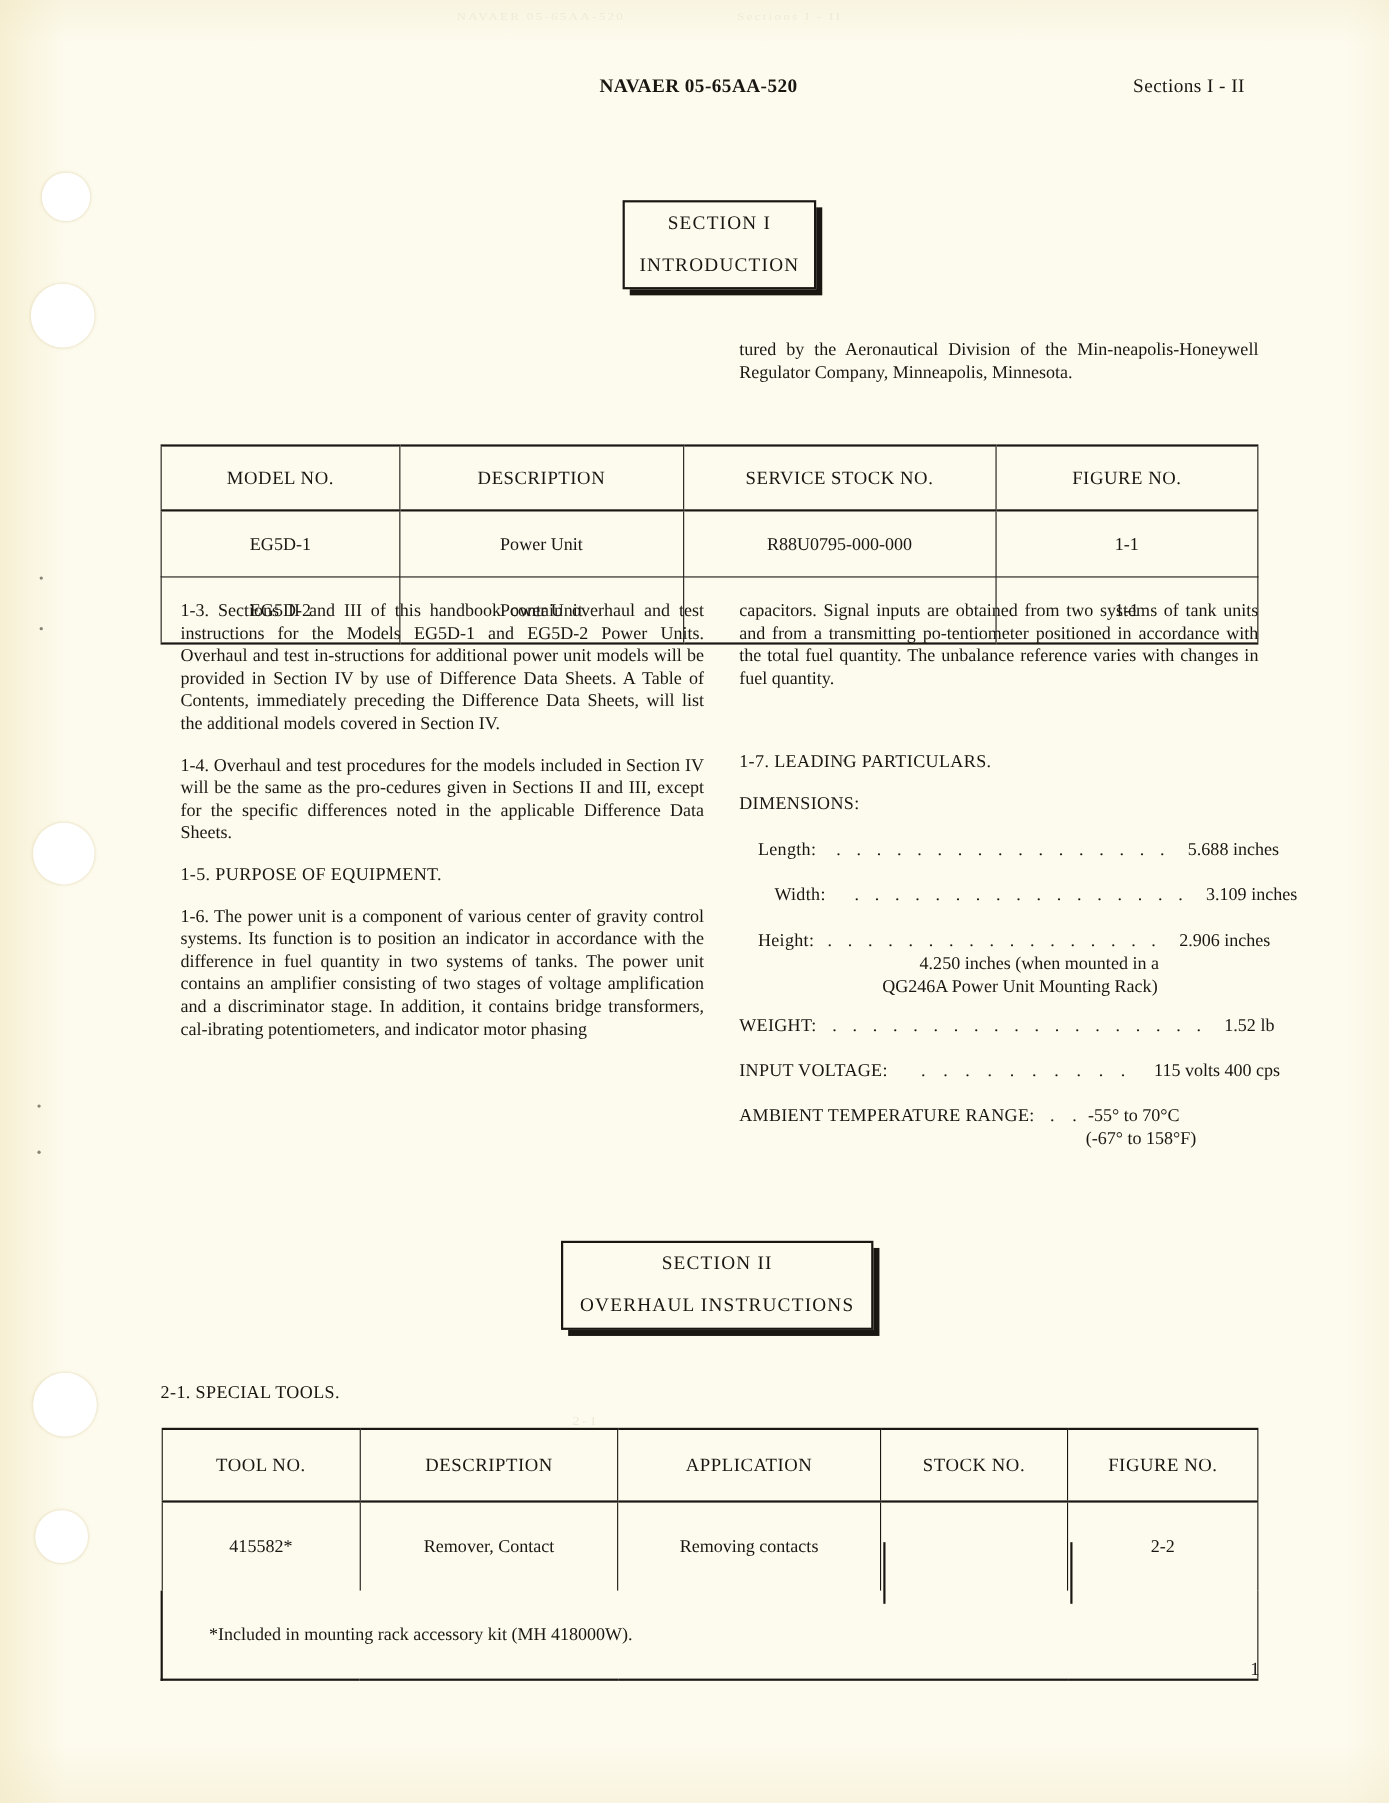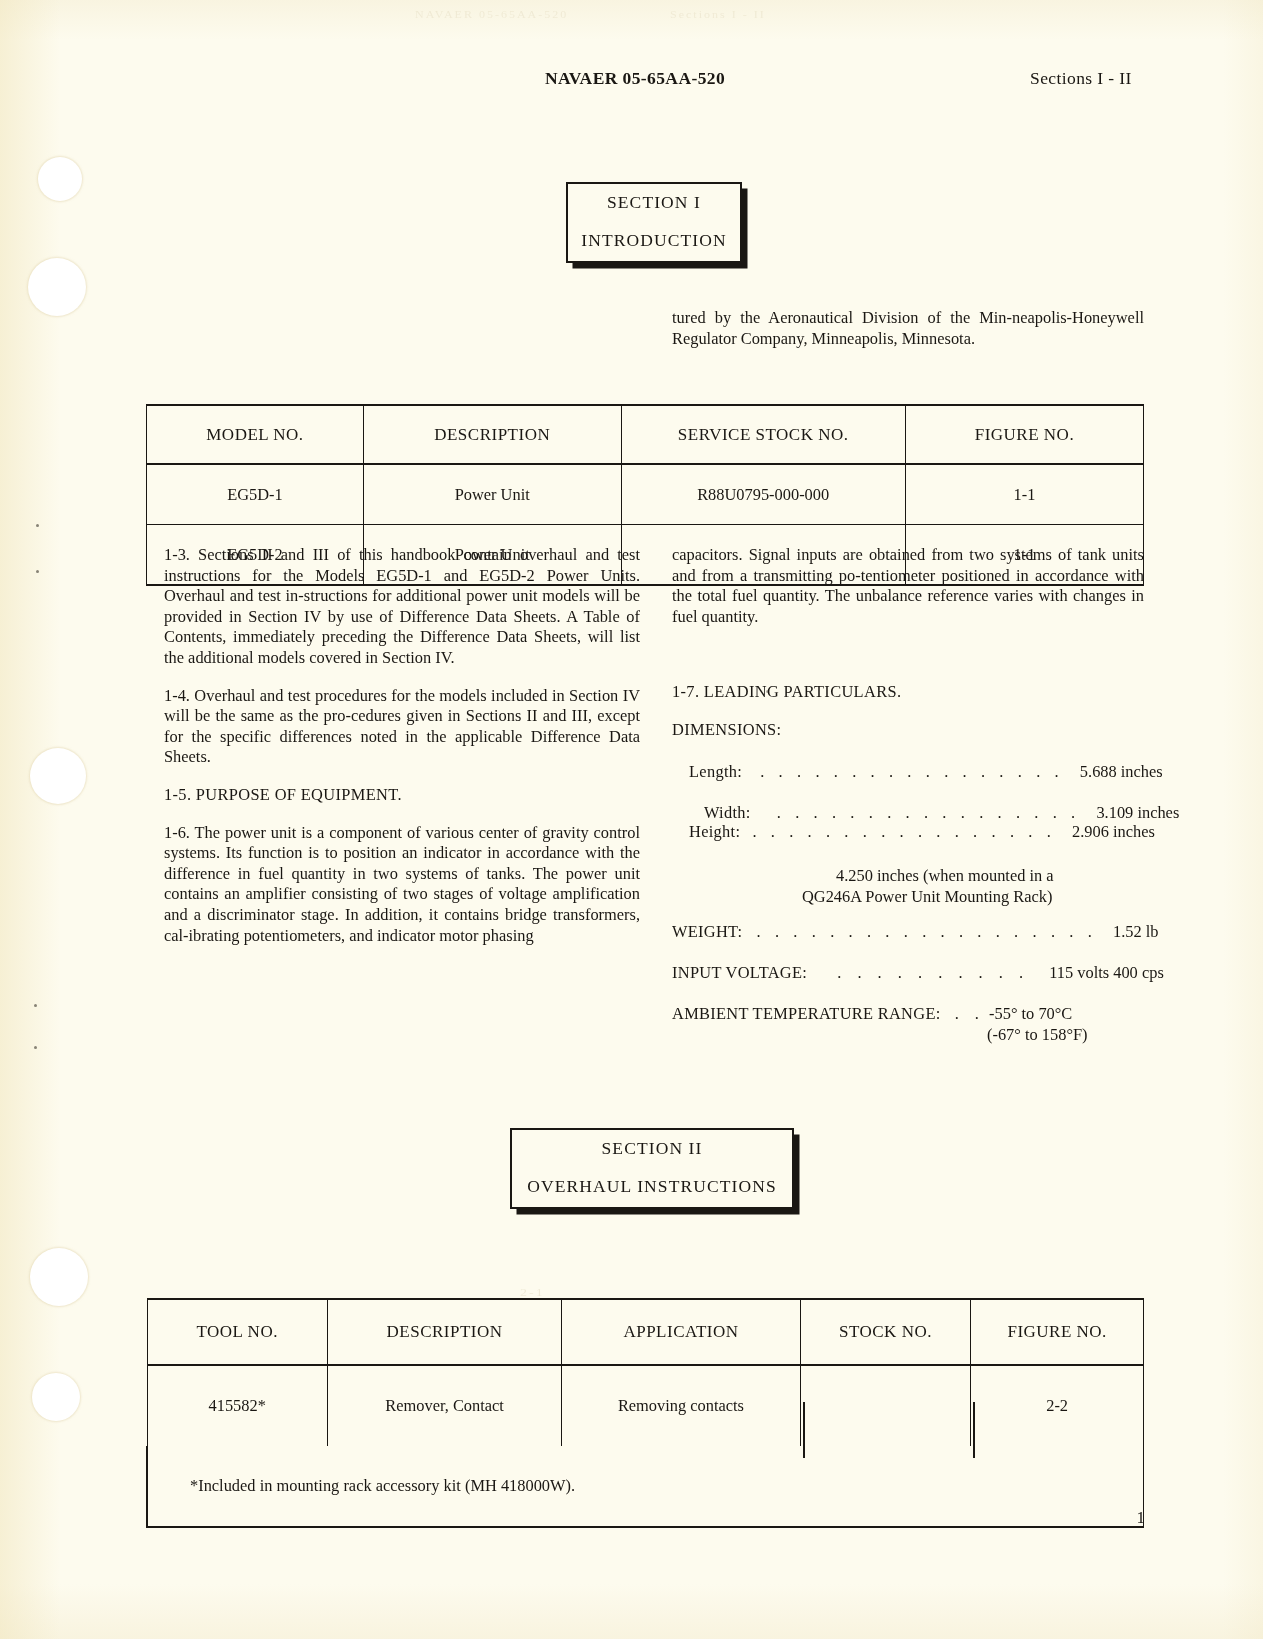--- a/index.html
+++ b/index.html
@@ -228,21 +228,21 @@
     <span class="dots" style="margin-left:14px;">. . . . . . . . . . . . . . . . .</span>
     <span style="margin-left:12px;">5.688 inches</span>
   </div>
 
   <div class="lp-line" style="left:704px;top:803px;font-family:Liberation Serif, serif;">
     <span class="lp-label">Width:</span>
     <span class="dots" style="margin-left:22px;">. . . . . . . . . . . . . . . . .</span>
     <span style="margin-left:12px;">3.109 inches</span>
   </div>
 
-  <div class="lp-line" style="left:689px;top:822px;">
+  <div class="lp-line" style="left:689px;top:845px;">
     <span class="lp-label">Height:</span>
     <span class="dots" style="margin-left:8px;">. . . . . . . . . . . . . . . . .</span>
     <span style="margin-left:12px;">2.906 inches</span>
   </div>
 
   <div class="lp-line" style="left:836px;top:866px;">
     <span>4.250 inches (when mounted in a</span>
   </div>
   <div class="lp-line" style="left:802px;top:887px;">
     <span>QG246A Power Unit Mounting Rack)</span>
@@ -267,20 +267,23 @@
   </div>
   <div class="lp-line" style="left:987px;top:1025px;">
     <span>(-67° to 158°F)</span>
   </div>
 
   <div class="section-box" style="left:510px;top:1128px;width:280px;">
     <span class="ln ln1">SECTION II</span>
     <span class="ln">OVERHAUL INSTRUCTIONS</span>
   </div>
 
+  <div class="col head" style="left:146px;top:1256px;width:476px;">
+    <span>2-1. SPECIAL TOOLS.</span>
+  </div>
 
   <table id="tools-table">
     <tbody>
         <tr>
       <th style="width:182px;border-radius:16px;">TOOL NO.</th>
       <th style="width:235px;">DESCRIPTION</th>
       <th style="width:240px;">APPLICATION</th>
       <th style="width:170px;">STOCK NO.</th>
       <th style="width:171px;">FIGURE NO.</th>
     </tr>

